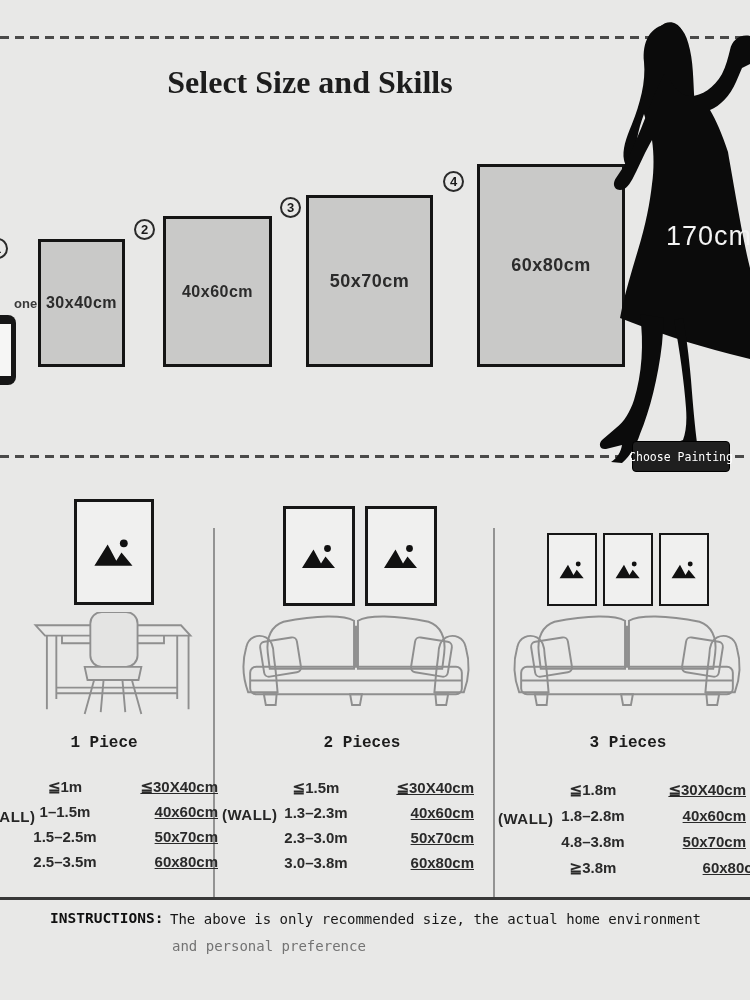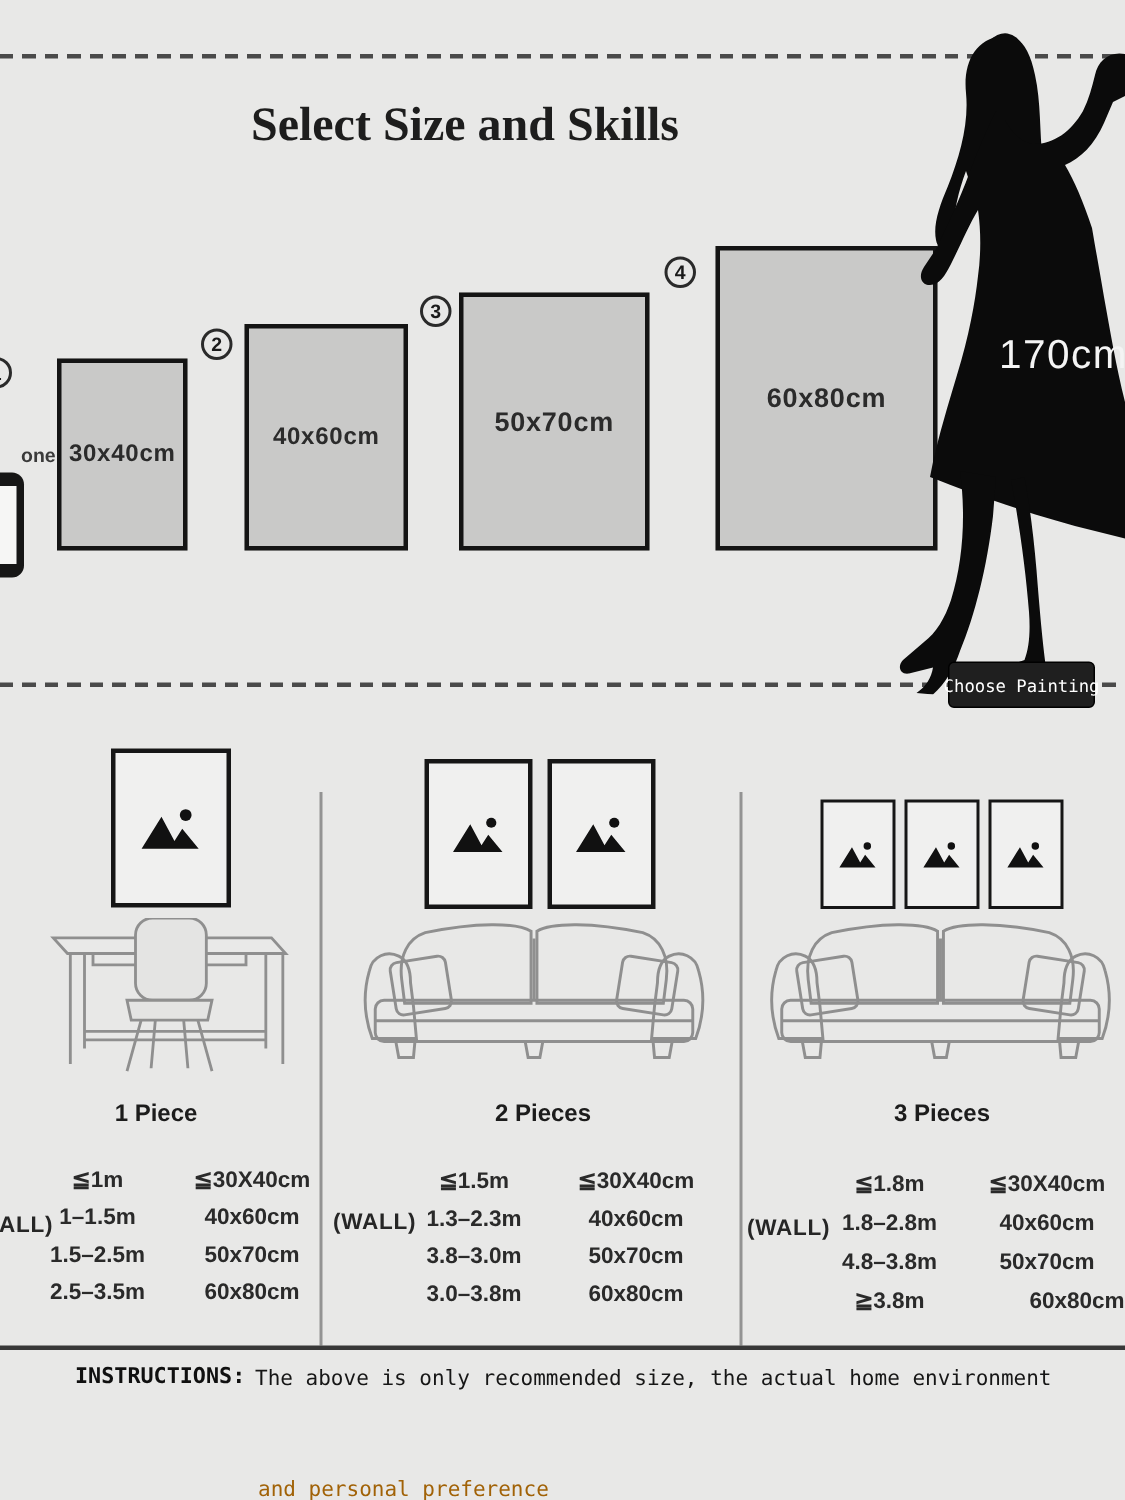--- a/index.html
+++ b/index.html
@@ -49,41 +49,41 @@
   }
   
   .art-frame{
     position:absolute;background:#f0f0ef;border:3px solid #161616;box-sizing:border-box;
     display:flex;align-items:center;justify-content:center;
   }
   .art-frame svg{display:block;}
   .vdiv{position:absolute;width:2px;top:528px;height:369px;background:#939393;}
   .piece-label{
     position:absolute;top:734px;width:160px;text-align:center;
-    font-family:Liberation Sans, sans-serif;font-weight:bold;font-size:16px;color:#1c1c1c;
+    font-family:Liberation Mono, monospace;font-weight:bold;font-size:16px;color:#1c1c1c;
   }
   
   .wall-label{position:absolute;font-size:15px;font-weight:bold;color:#262626;letter-spacing:0.5px;}
   .size-table{position:absolute;}
   .size-table .trow{display:flex;line-height:25px;font-size:15px;font-weight:bold;color:#2a2a2a;}
   .size-table .c1{text-align:center;}
-  .size-table .c2{text-align:center;}
+  .size-table .c2{text-align:right;text-decoration:underline;}
   
   .bottom-rule{position:absolute;left:0;right:0;top:897px;height:3px;background:#383838;}
   .instr-label{
     position:absolute;left:50px;top:910px;
     font-family:"DejaVu Sans Mono",monospace;font-weight:bold;font-size:14.5px;color:#101010;
   }
   .instr-line1{
     position:absolute;left:170px;top:911px;
     font-family:"DejaVu Sans Mono",monospace;font-size:14px;color:#161616;white-space:nowrap;
   }
   .instr-line2{
     position:absolute;left:172px;top:938px;
-    font-family:"DejaVu Sans Mono",monospace;font-size:14px;color:#a16207;white-space:nowrap;margin-top:47px;
+    font-family:"DejaVu Sans Mono",monospace;font-size:14px;color:#737373;white-space:nowrap;
   }
   .lineart{stroke:#8f8f8f;fill:none;}
 </style>
 </head>
 <body>
 
 <div id="stage">
 
   <div class="dash-line" style="top:36px;"></div>
   <div class="dash-line" style="top:455px;"></div>
@@ -240,21 +240,21 @@
   <div class="size-table" style="left:272px;top:775px;">
     <div class="trow">
         <span class="c1" style="width:88px;">≦1.5m</span>
         <span class="c2" style="width:100px;margin-left:14px;">≦30X40cm</span>
       </div>
     <div class="trow">
         <span class="c1" style="width:88px;">1.3–2.3m</span>
         <span class="c2" style="width:100px;margin-left:14px;">40x60cm</span>
       </div>
     <div class="trow">
-        <span class="c1" style="width:88px;">3.8–3.0m</span>
+        <span class="c1" style="width:88px;">2.3–3.0m</span>
         <span class="c2" style="width:100px;margin-left:14px;">50x70cm</span>
       </div>
     <div class="trow">
         <span class="c1" style="width:88px;">3.0–3.8m</span>
         <span class="c2" style="width:100px;margin-left:14px;">60x80cm</span>
       </div>
   </div>
 
   <div class="wall-label" style="left:498px;top:810px;">(WALL)</div>
   <div class="size-table" style="left:548px;top:777px;">

